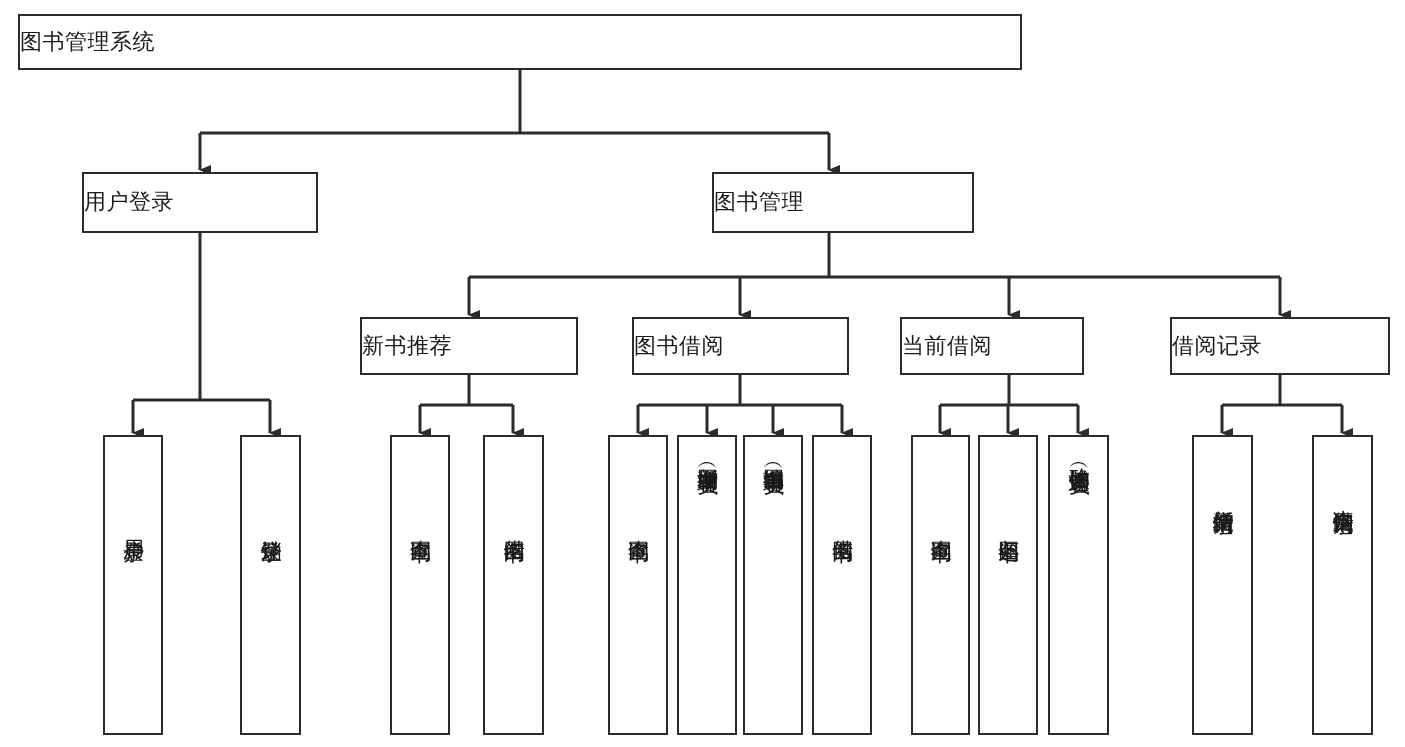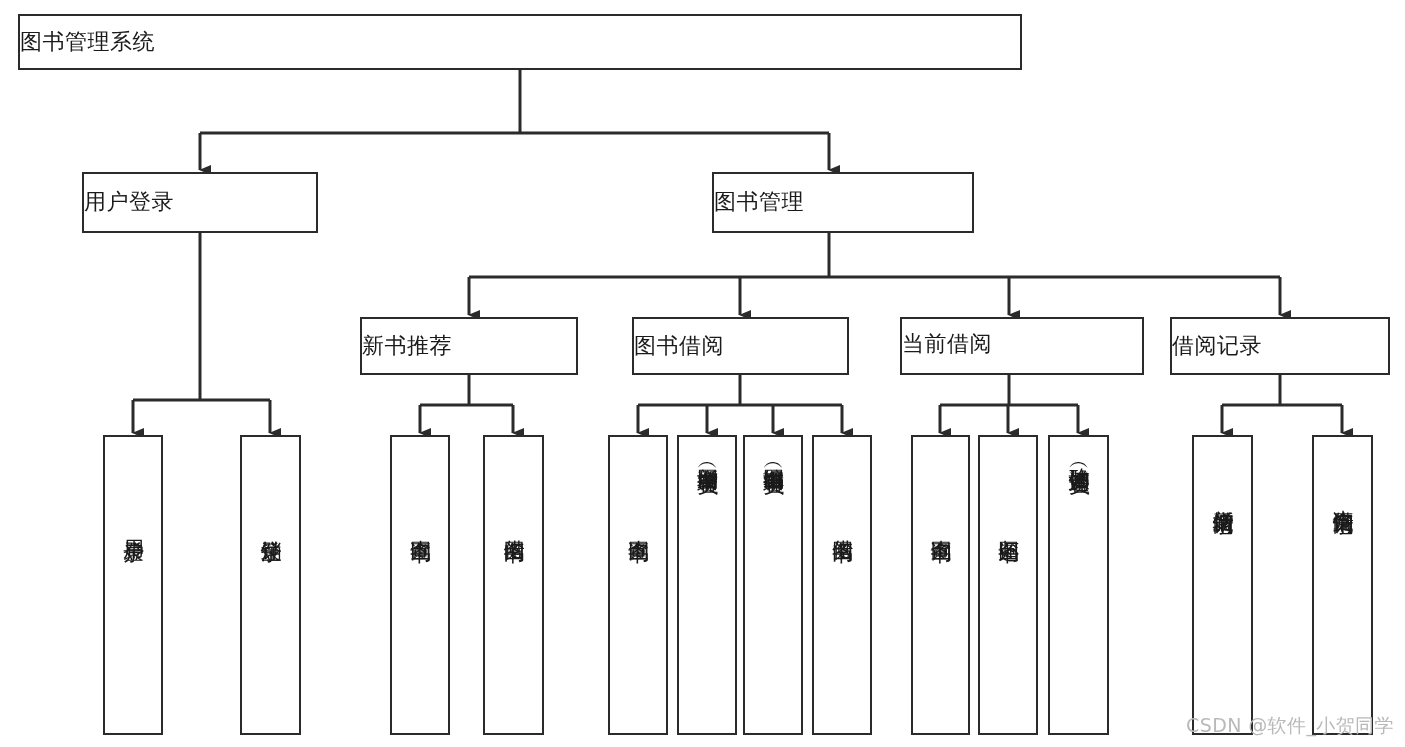--- a/index.html
+++ b/index.html
@@ -131,21 +131,21 @@
       </div>
       <div class="node node-h" style="left: 712px; top: 172px; width: 262px; height: 61px;">
         <span class="node-label">图书管理</span>
       </div>
       <div class="node node-h" style="left: 360px; top: 317px; width: 218px; height: 58px; font-family: Liberation Serif, serif;">
         <span class="node-label">新书推荐</span>
       </div>
       <div class="node node-h" style="left: 632px; top: 317px; width: 217px; height: 58px;">
         <span class="node-label">图书借阅</span>
       </div>
-      <div class="node node-h" style="left: 900px; top: 317px; width: 244px; height: 58px; font-family: Liberation Mono, monospace;">
+      <div class="node node-h" style="left: 900px; top: 317px; width: 184px; height: 58px;">
         <span class="node-label">当前借阅</span>
       </div>
       <div class="node node-h" style="left: 1170px; top: 317px; width: 220px; height: 58px;">
         <span class="node-label">借阅记录</span>
       </div>
       <div class="node node-v pad-top-lg" style="left: 103px; top: 435px; width: 60px; height: 300px;">
         <span class="node-label">用户登录</span>
       </div>
       <div class="node node-v pad-top-lg" style="left: 240px; top: 435px; width: 61px; height: 300px;">
         <span class="node-label">注销登录</span>
@@ -178,14 +178,13 @@
         <span class="node-label">确认归还（管理员）</span>
       </div>
       <div class="node node-v pad-top-md" style="left: 1192px; top: 435px; width: 61px; height: 300px;">
         <span class="node-label">新增借阅记录</span>
       </div>
       <div class="node node-v pad-top-md" style="left: 1312px; top: 435px; width: 61px; height: 300px;">
         <span class="node-label">查询借阅记录</span>
       </div>
     </div>
 
-  <div id="watermark">CSDN @软件_小贺同学</div>
 </div>
 
 </body></html>

